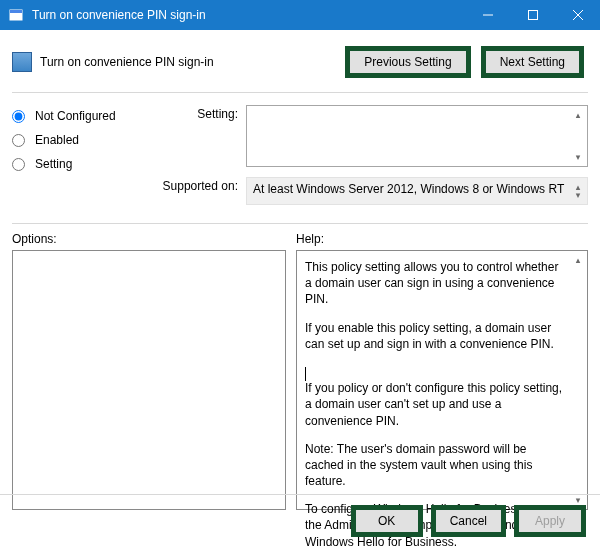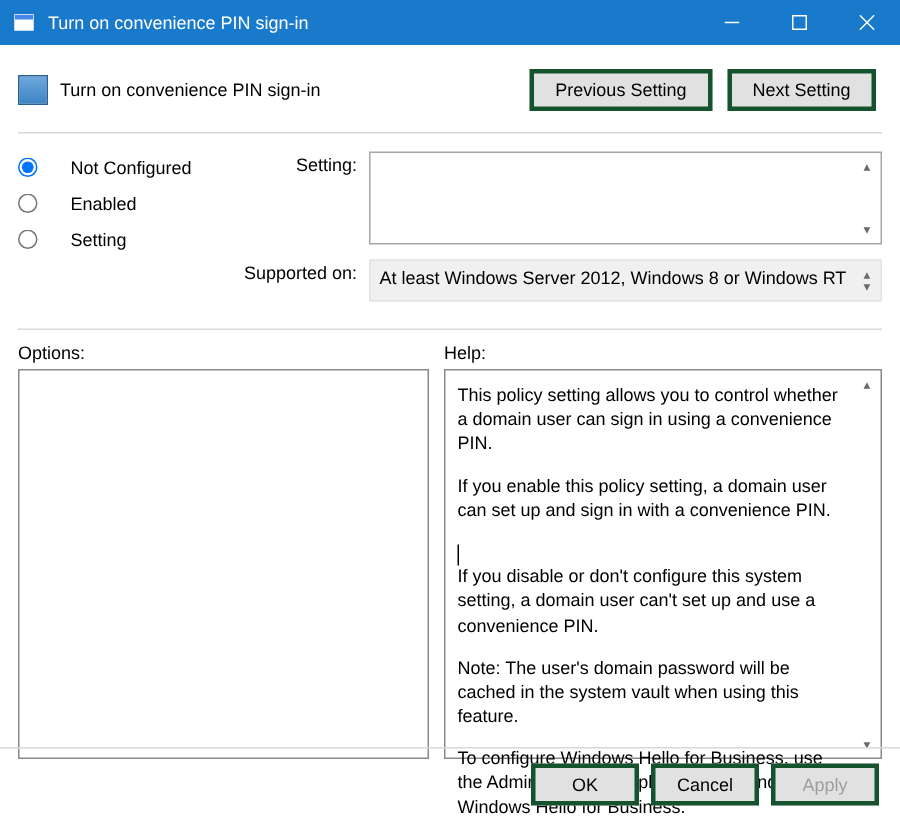--- a/index.html
+++ b/index.html
@@ -7,25 +7,25 @@
     .titlebar { height: 30px; background: #1979ca; color: #fff; display: flex; align-items: center; padding-left: 8px; }
     .titlebar .icon { width: 16px; height: 16px; margin-right: 8px; display: flex; align-items: center; justify-content: center; }
     .titlebar .title { font-size: 12px; flex: 1; }
     .titlebar .winbtns { display: flex; height: 100%; }
     .titlebar .winbtn { width: 45px; height: 100%; display: flex; align-items: center; justify-content: center; color: #fff; }
     .content { padding: 10px 12px 0 12px; }
     .header-row { display: flex; align-items: center; padding: 6px 0 14px 0; border-bottom: 1px solid #d8d8d8; }
     .header-row .hicon { width: 20px; height: 20px; margin-right: 8px; background: linear-gradient(#6fa8dc,#3d85c6); border: 1px solid #2a6099; }
     .header-row .htitle { font-size: 12px; flex: 1; }
     .header-btns { display: flex; gap: 10px; margin-right: 4px; }
-    .btn { background: #e1e1e1; border: 3px solid #14532d; padding: 4px 14px; font-size: 12px; font-family: inherit; min-width: 72px; color:#000; }
+    .btn { background: #e1e1e1; border: 5px solid #14532d; padding: 4px 14px; font-size: 12px; font-family: inherit; min-width: 72px; color:#000; }
     .btn:disabled { color: #9e9e9e; background: #e1e1e1; }
     .config-row { display: flex; padding-top: 12px; }
     .radios { width: 140px; display: flex; flex-direction: column; gap: 10px; padding-top: 4px; }
-    .radio { display: flex; align-items: flex-start; gap: 22px; color: #000; }
+    .radio { display: flex; align-items: flex-end; gap: 10px; color: #000; }
     .radio input { width: 13px; height: 13px; }
     .right-col { flex: 1; }
     .field-row { display: flex; align-items: flex-start; margin-bottom: 10px; }
     .field-label { width: 94px; text-align: right; padding-right: 8px; padding-top: 2px; color: #000; }
     .comment-box { flex: 1; height: 62px; border: 1px solid #a6a6a6; background: #fff; position: relative; }
     .supported-box { flex: 1; height: 28px; border: 1px solid #e2e2e2; background: #f0f0f0; position: relative; padding: 4px 22px 4px 6px; color: #000; }
     .scroll-up, .scroll-down { position: absolute; right: 2px; width: 14px; height: 14px; color: #6a6a6a; font-size: 9px; text-align: center; line-height: 14px; }
     .scroll-up { top: 2px; }
     .scroll-down { bottom: 2px; }
     .sep { border-top: 1px solid #d8d8d8; margin: 8px 0 8px 0; }
@@ -122,21 +122,21 @@
     <div class="l-left">Options:</div>
     <div class="l-right">Help:</div>
   </div>
 
   <div class="panes">
     <div class="options-box"></div>
     <div class="help-box">
       <p>This policy setting allows you to control whether a domain user can sign in using a convenience PIN.</p>
       <p>If you enable this policy setting, a domain user can set up and sign in with a convenience PIN.</p>
       <span class="cursor"></span>
-      <p>If you disable or don't configure this system setting, a domain user can't set up and use a convenience PIN.</p>
+      <p>If you policy or don't configure this policy setting, a domain user can't set up and use a convenience PIN.</p>
       <p>Note: The user's domain password will be cached in the system vault when using this feature.</p>
       <p>To configure Windows Hello for Business, use the Administrative Template policies under Windows Hello for Business.</p>
       <span class="scroll-up">▴</span>
       <span class="scroll-down">▾</span>
     </div>
   </div>
 
 </div>
 
 <div class="watermark">wsxdn.com</div>

